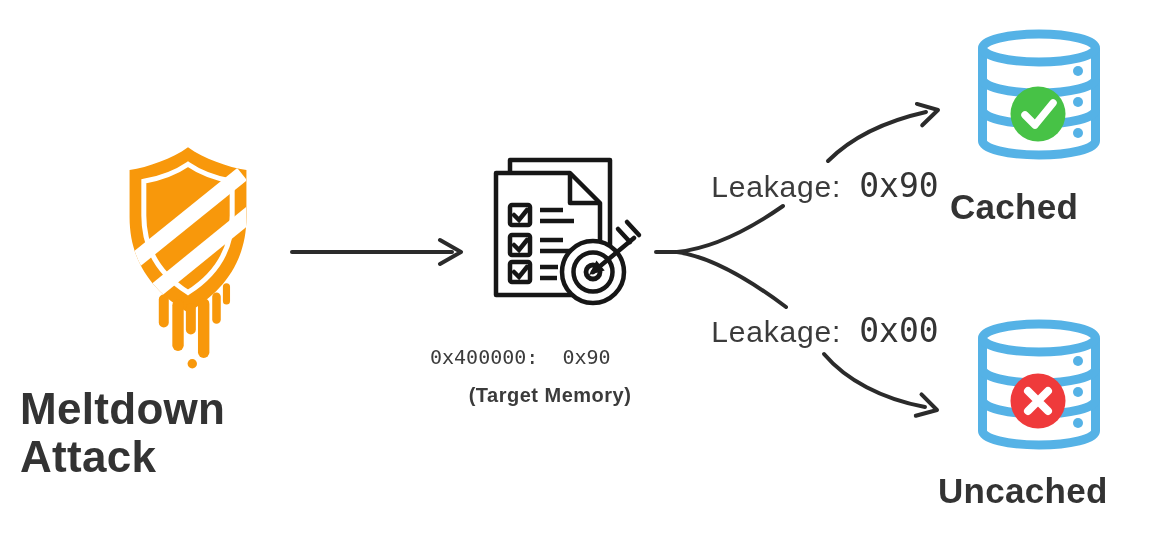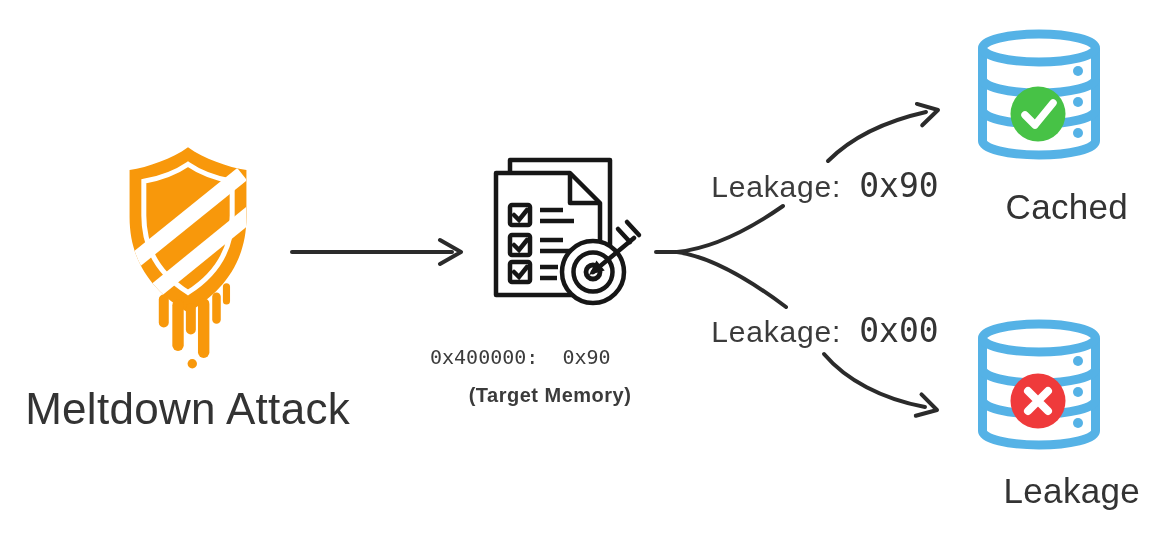--- a/index.html
+++ b/index.html
@@ -30,22 +30,22 @@
   .paper{fill:#ffffff;stroke:var(--line-black);}
   .blue-stroke{stroke:var(--database-blue);fill:none;}
   .blue-fill{fill:var(--database-blue);stroke:none;}
   .orange-fill{fill:var(--meltdown-orange);stroke:none;}
   .orange-stroke{stroke:var(--meltdown-orange);fill:none;}
   .white-stroke{stroke:#ffffff;fill:none;}
   .arrow{stroke:var(--arrow-dark);stroke-width:4;fill:none;stroke-linecap:round;stroke-linejoin:round;}
 
   
   .node-title{
-    font-weight:400;color:var(--text-dark);
-    text-align:right;line-height:1.1;letter-spacing:.3px;
+    font-weight:700;color:var(--text-dark);
+    text-align:left;line-height:1.1;letter-spacing:.3px;
   }
   .attacker-title{font-size:44px;}
   .result-title{font-size:35px;}
   .mono{font-family:"DejaVu Sans Mono", monospace;}
   .address-line{
     font-size:20px;color:#3c3c3c;
     white-space:pre;line-height:1.2;
   }
   .caption-line{
     font-size:20px;color:var(--text-gray);font-weight:700;
@@ -176,15 +176,15 @@
     <g class="blue-fill">
       <circle cx="100" cy="43" r="5"></circle>
       <circle cx="100" cy="74" r="5"></circle>
       <circle cx="100" cy="105" r="5"></circle>
     </g>
     <g>
       <circle cx="60" cy="83" r="27.5" fill="var(--error-red)"></circle>
       <path class="white-stroke" stroke-width="8" stroke-linecap="round" d="M50,73 L70,93 M70,73 L50,93"></path>
     </g>
   </svg>
-  <div class="abs node-title result-title" style="left:938px;top:472px;width:202px">Leakage</div>
+  <div class="abs node-title result-title" style="left:938px;top:472px;width:202px">Uncached</div>
 
 </div>
 
 </body></html>

